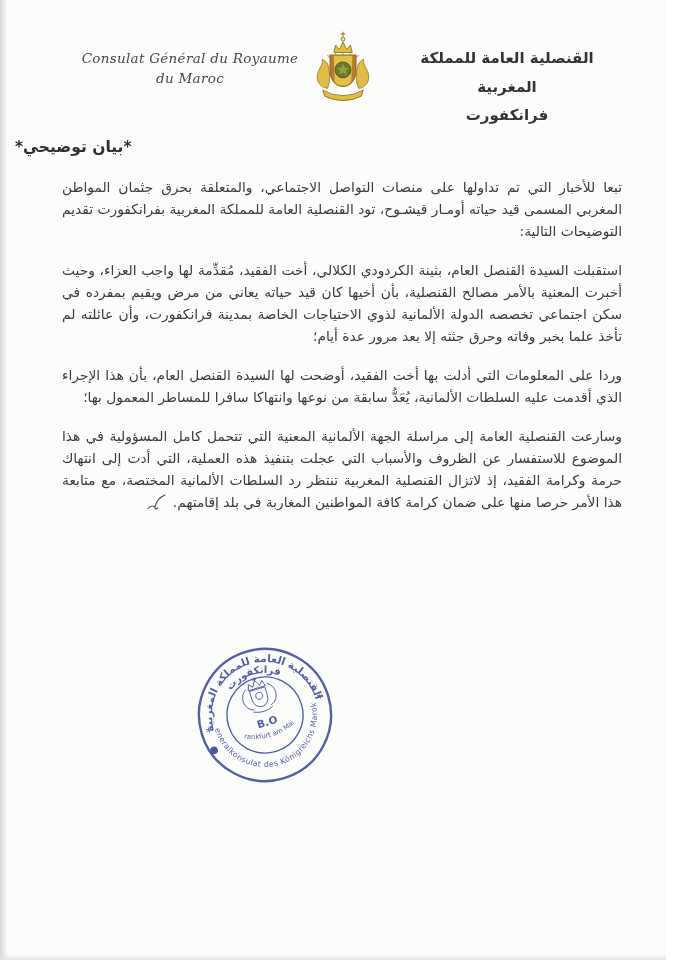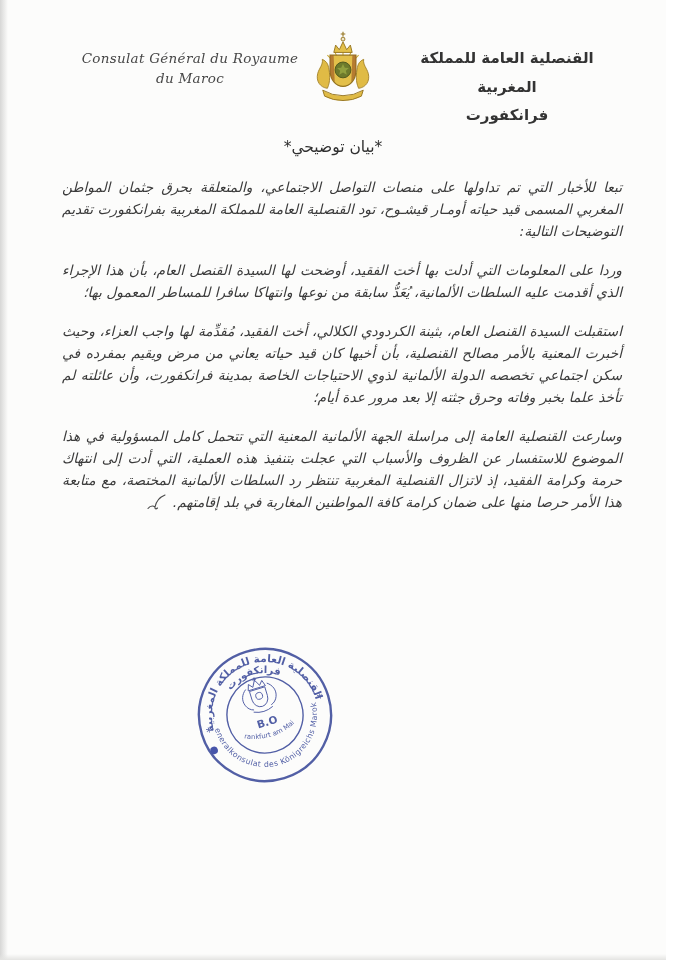--- a/index.html
+++ b/index.html
@@ -25,29 +25,29 @@
     font-size:13.5px;line-height:1.5;letter-spacing:.3px;
   }
   .hdr-french .l2{font-size:13px;}
   .emblem-wrap{position:absolute;left:297px;top:24px;width:92px;height:90px;}
   .hdr-arabic{
     position:absolute;left:392px;top:44px;width:230px;text-align:center;
     direction:rtl;font-weight:bold;font-size:15px;line-height:1.9;color:#333;
   }
   
   .doc-title{
-    position:absolute;top:138px;left:0;right:0;text-align:center;
-    direction:rtl;font-weight:normal;font-size:15.5px;color:#2f2f2f;
+    position:absolute;top:138px;left:0;right:0;text-align:left;
+    direction:rtl;font-weight:bold;font-size:15.5px;color:#2f2f2f;padding-left:15px;
   }
   .body-text{
     position:absolute;top:176px;left:62px;width:560px;
     direction:rtl;font-size:13.8px;line-height:22px;color:#3b3b3b;
   }
   .body-text p{
-    margin:0 0 17px 0;text-align:justify;text-align-last:right;font-style:italic;
+    margin:0 0 17px 0;text-align:justify;text-align-last:right;
   }
   .paraph-svg{vertical-align:-4px;margin-left:2px;}
   
   .stamp{
     position:absolute;left:183px;top:633px;width:164px;height:164px;
     transform:rotate(-17deg);opacity:.88;z-index:4;
   }
   .stamp text{font-family:"DejaVu Sans",sans-serif;}
 </style>
 </head>
@@ -87,22 +87,22 @@
 
   <div class="hdr-arabic">
     <div>القنصلية العامة للمملكة المغربية</div>
     <div>فرانكفورت</div>
   </div>
 
   <div class="doc-title">*بيان توضيحي*</div>
 
   <div class="body-text">
     <p>تبعا للأخبار التي تم تداولها على منصات التواصل الاجتماعي، والمتعلقة بحرق جثمان المواطن المغربي المسمى قيد حياته أومـار قيشـوح، تود القنصلية العامة للمملكة المغربية بفرانكفورت تقديم التوضيحات التالية:</p>
+    <p>استقبلت السيدة القنصل العام، بثينة الكردودي الكلالي، أخت الفقيد، مُقدِّمة لها واجب العزاء، وحيث أخبرت المعنية بالأمر مصالح القنصلية، بأن أخيها كان قيد حياته يعاني من مرض ويقيم بمفرده في سكن اجتماعي تخصصه الدولة الألمانية لذوي الاحتياجات الخاصة بمدينة فرانكفورت، وأن عائلته لم تأخذ علما بخبر وفاته وحرق جثته إلا بعد مرور عدة أيام؛</p>
     <p>وردا على المعلومات التي أدلت بها أخت الفقيد، أوضحت لها السيدة القنصل العام، بأن هذا الإجراء الذي أقدمت عليه السلطات الألمانية، يُعَدُّ سابقة من نوعها وانتهاكا سافرا للمساطر المعمول بها؛</p>
-    <p>استقبلت السيدة القنصل العام، بثينة الكردودي الكلالي، أخت الفقيد، مُقدِّمة لها واجب العزاء، وحيث أخبرت المعنية بالأمر مصالح القنصلية، بأن أخيها كان قيد حياته يعاني من مرض ويقيم بمفرده في سكن اجتماعي تخصصه الدولة الألمانية لذوي الاحتياجات الخاصة بمدينة فرانكفورت، وأن عائلته لم تأخذ علما بخبر وفاته وحرق جثته إلا بعد مرور عدة أيام؛</p>
     <p>
       <span>وسارعت القنصلية العامة إلى مراسلة الجهة الألمانية المعنية التي تتحمل كامل المسؤولية في هذا الموضوع للاستفسار عن الظروف والأسباب التي عجلت بتنفيذ هذه العملية، التي أدت إلى انتهاك حرمة وكرامة الفقيد، إذ لاتزال القنصلية المغربية تنتظر رد السلطات الألمانية المختصة، مع متابعة هذا الأمر حرصا منها على ضمان كرامة كافة المواطنين المغاربة في بلد إقامتهم.</span>
       <svg class="paraph-svg" width="22" height="18" viewBox="0 0 22 18">
         <path d="M19,2 C14,4 10,9 9,14 C8.6,16 10,16.5 11.5,15 M9,14 C7,12.5 4,13 2,15.5" fill="none" stroke="#4a4a4a" stroke-width="1.1" stroke-linecap="round"></path>
       </svg>
     </p>
   </div>
 
   <div class="stamp">
     <svg viewBox="-82 -82 164 164" width="164" height="164">

